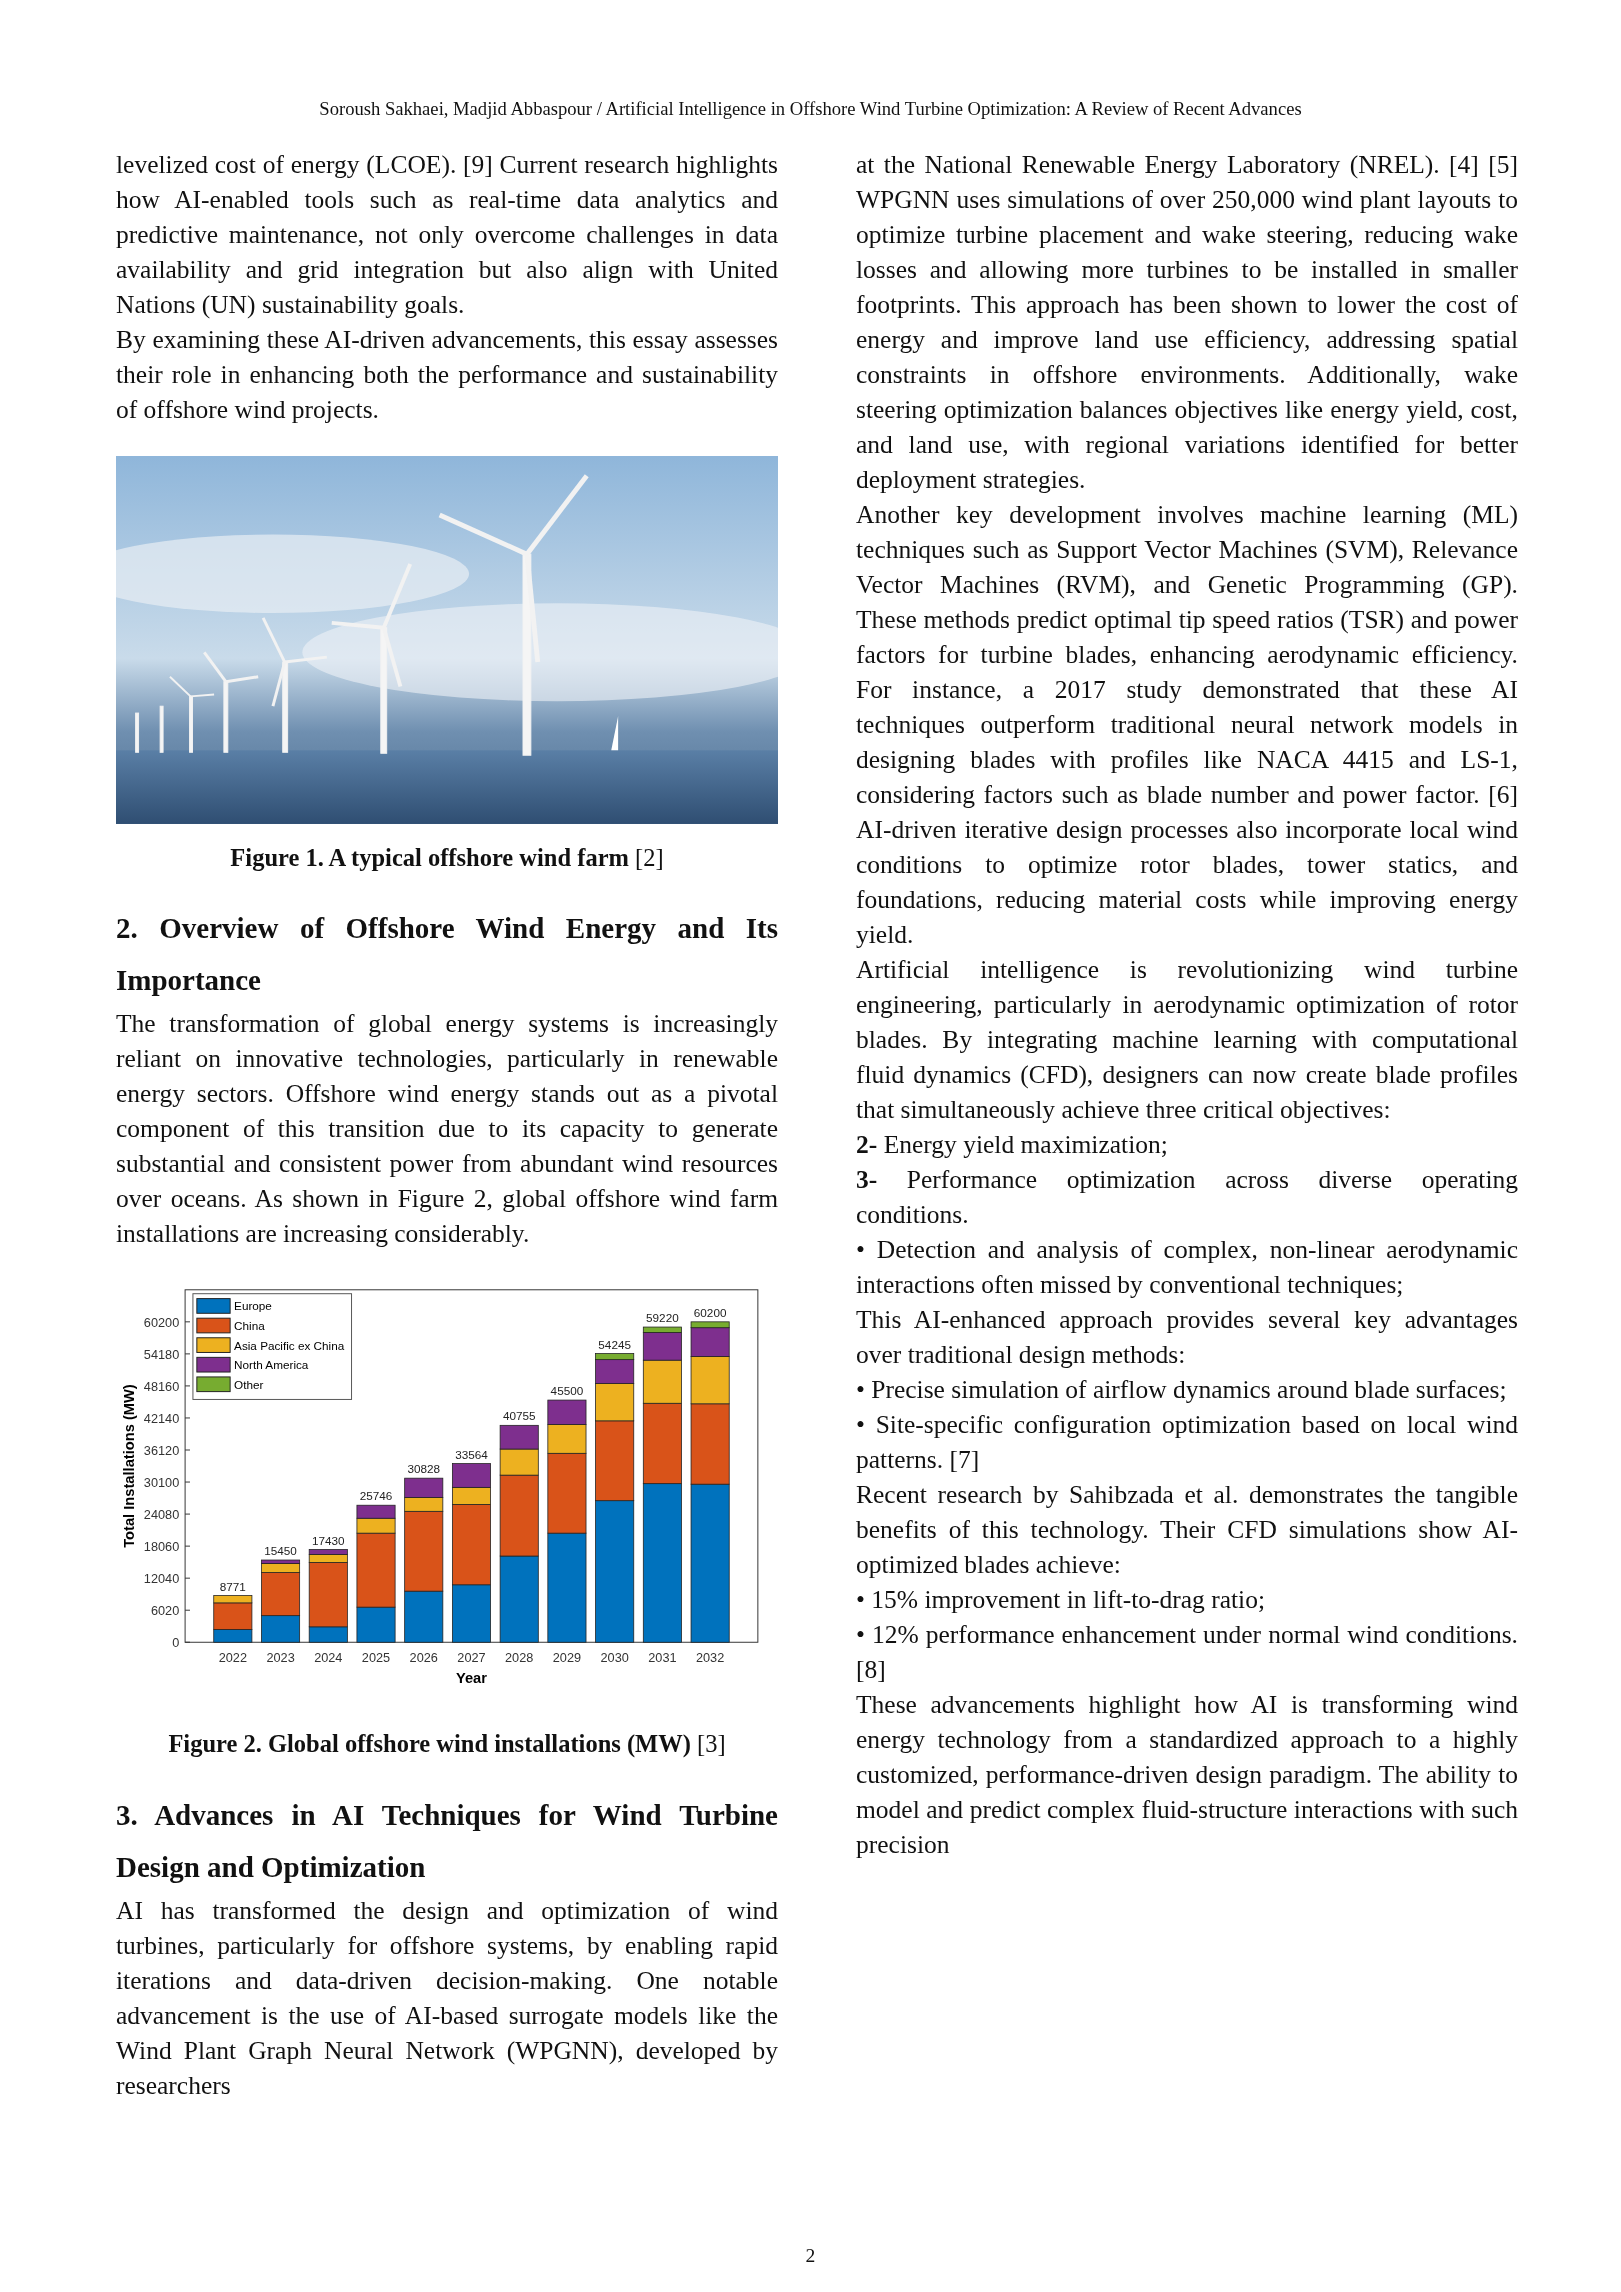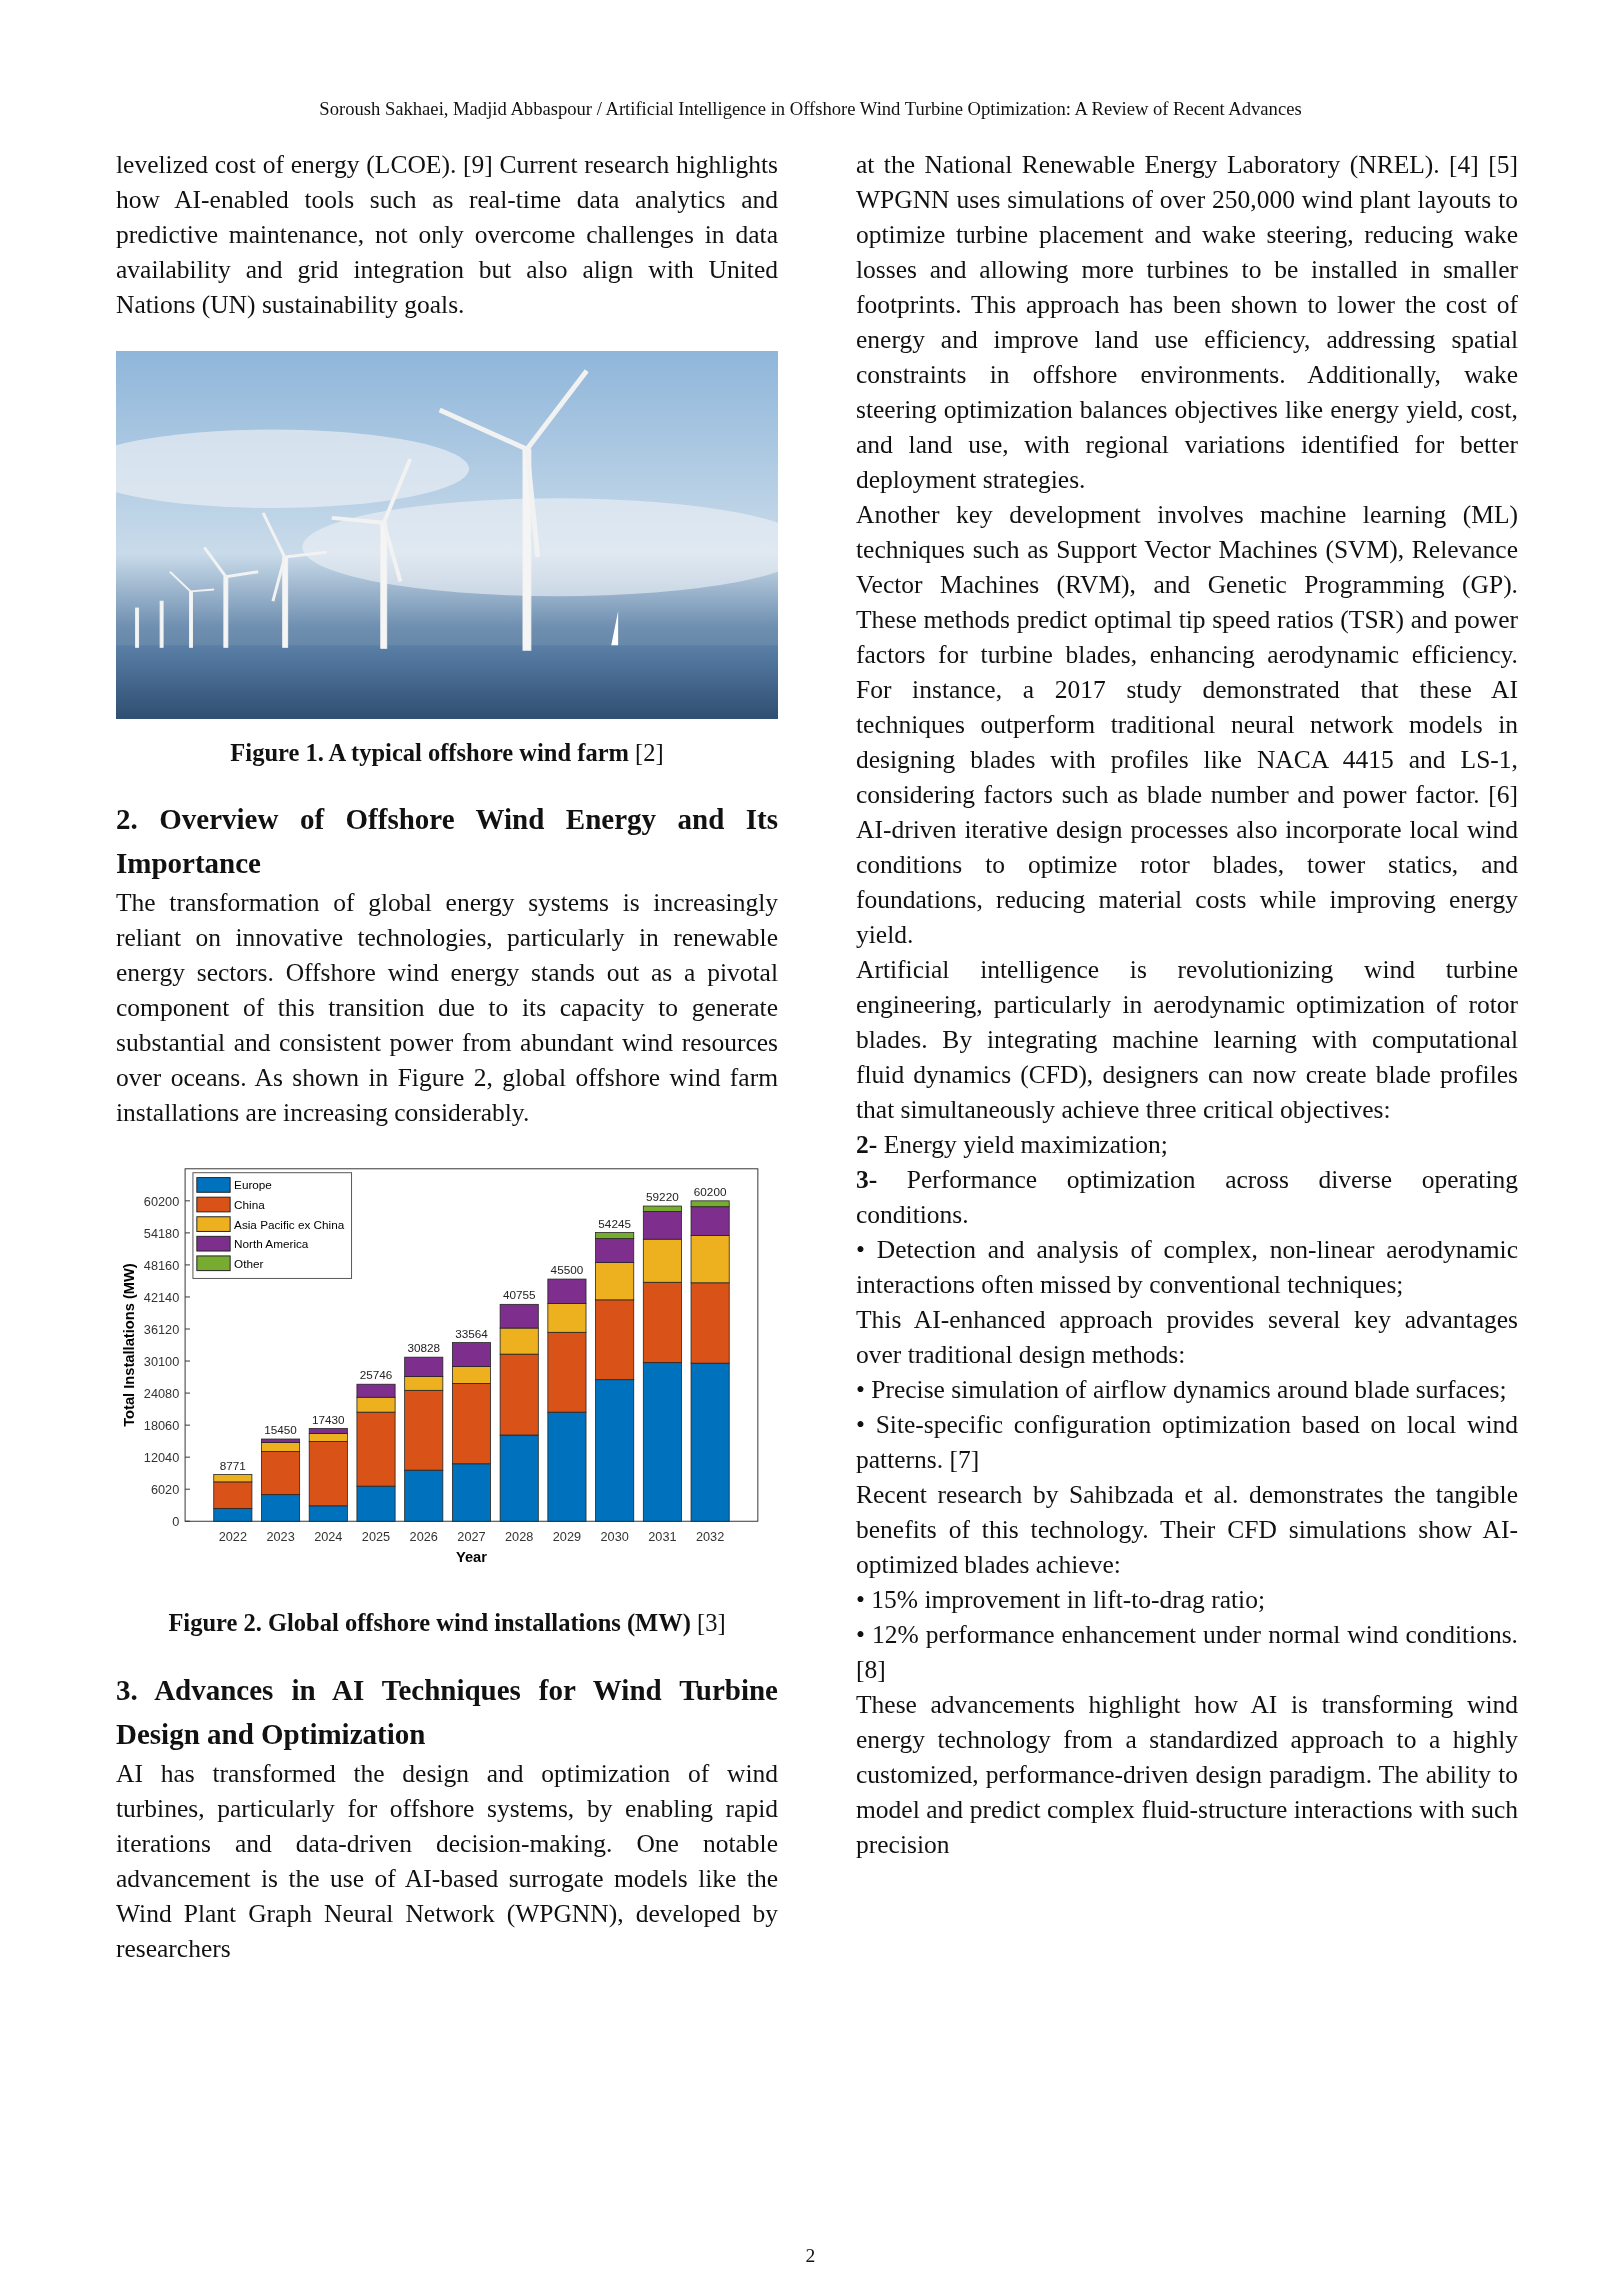--- a/index.html
+++ b/index.html
@@ -2,35 +2,36 @@
 <html><head>
 <meta charset="utf-8">
 <style>
   body { margin:0; background:#fff; }
   .page { position:relative; width:1621px; height:2293px; background:#fff; font-family:"Liberation Serif", serif; color:#111; }
   .header { position:absolute; top:98px; left:0; width:1621px; text-align:center; font-size:18.6px; }
   .col { position:absolute; top:147px; width:662px; font-size:25.5px; line-height:35px; text-align:justify; }
   .left { left:116px; }
   .right { left:856px; }
   p { margin:0; }
-  h2 { font-size:29px; margin:27.4px 0 0 0; line-height:44px; font-weight:bold; }
+  h2 { font-size:29px; margin:27.4px 0 0 0; line-height:52px; font-weight:bold; }
   .photo { width:662px; height:368px; margin-top:29px; position:relative; overflow:hidden; background:linear-gradient(#8fb6da,#c9dbea 55%,#6f8fb0 75%,#4e6e8f); }
   .caption { text-align:center; font-weight:bold; font-size:24.5px; margin-top:16px; }
   .caption span { font-weight:normal; }
   .chart { margin-top:29px; }
   .pagenum { position:absolute; top:2245px; width:1621px; text-align:center; font-size:19.6px; }
 </style>
 </head>
 <body>
 
 <div class="page">
   <div class="header">Soroush Sakhaei, Madjid Abbaspour / Artificial Intelligence in Offshore Wind Turbine Optimization: A Review of Recent Advances</div>
 
   <div class="col left">
     <p>levelized cost of energy (LCOE). [9] Current research highlights how AI-enabled tools such as real-time data analytics and predictive maintenance, not only overcome challenges in data availability and grid integration but also align with United Nations (UN) sustainability goals.</p>
+    <p>By examining these AI-driven advancements, this essay assesses their role in enhancing both the performance and sustainability of offshore wind projects.</p>
     <div class="photo">
       <svg width="662" height="368" viewBox="0 0 675 375">
         <defs>
             <linearGradient id="sea" x1="0" y1="0" x2="0" y2="1">
               <stop offset="0" stop-color="#5a7fa6"></stop>
               <stop offset="1" stop-color="#2f4e72"></stop>
             </linearGradient>
           </defs>
         <ellipse cx="160" cy="120" rx="200" ry="40" fill="#e8eef4" opacity="0.7"></ellipse>
         <ellipse cx="450" cy="200" rx="260" ry="50" fill="#eef2f6" opacity="0.6"></ellipse>

